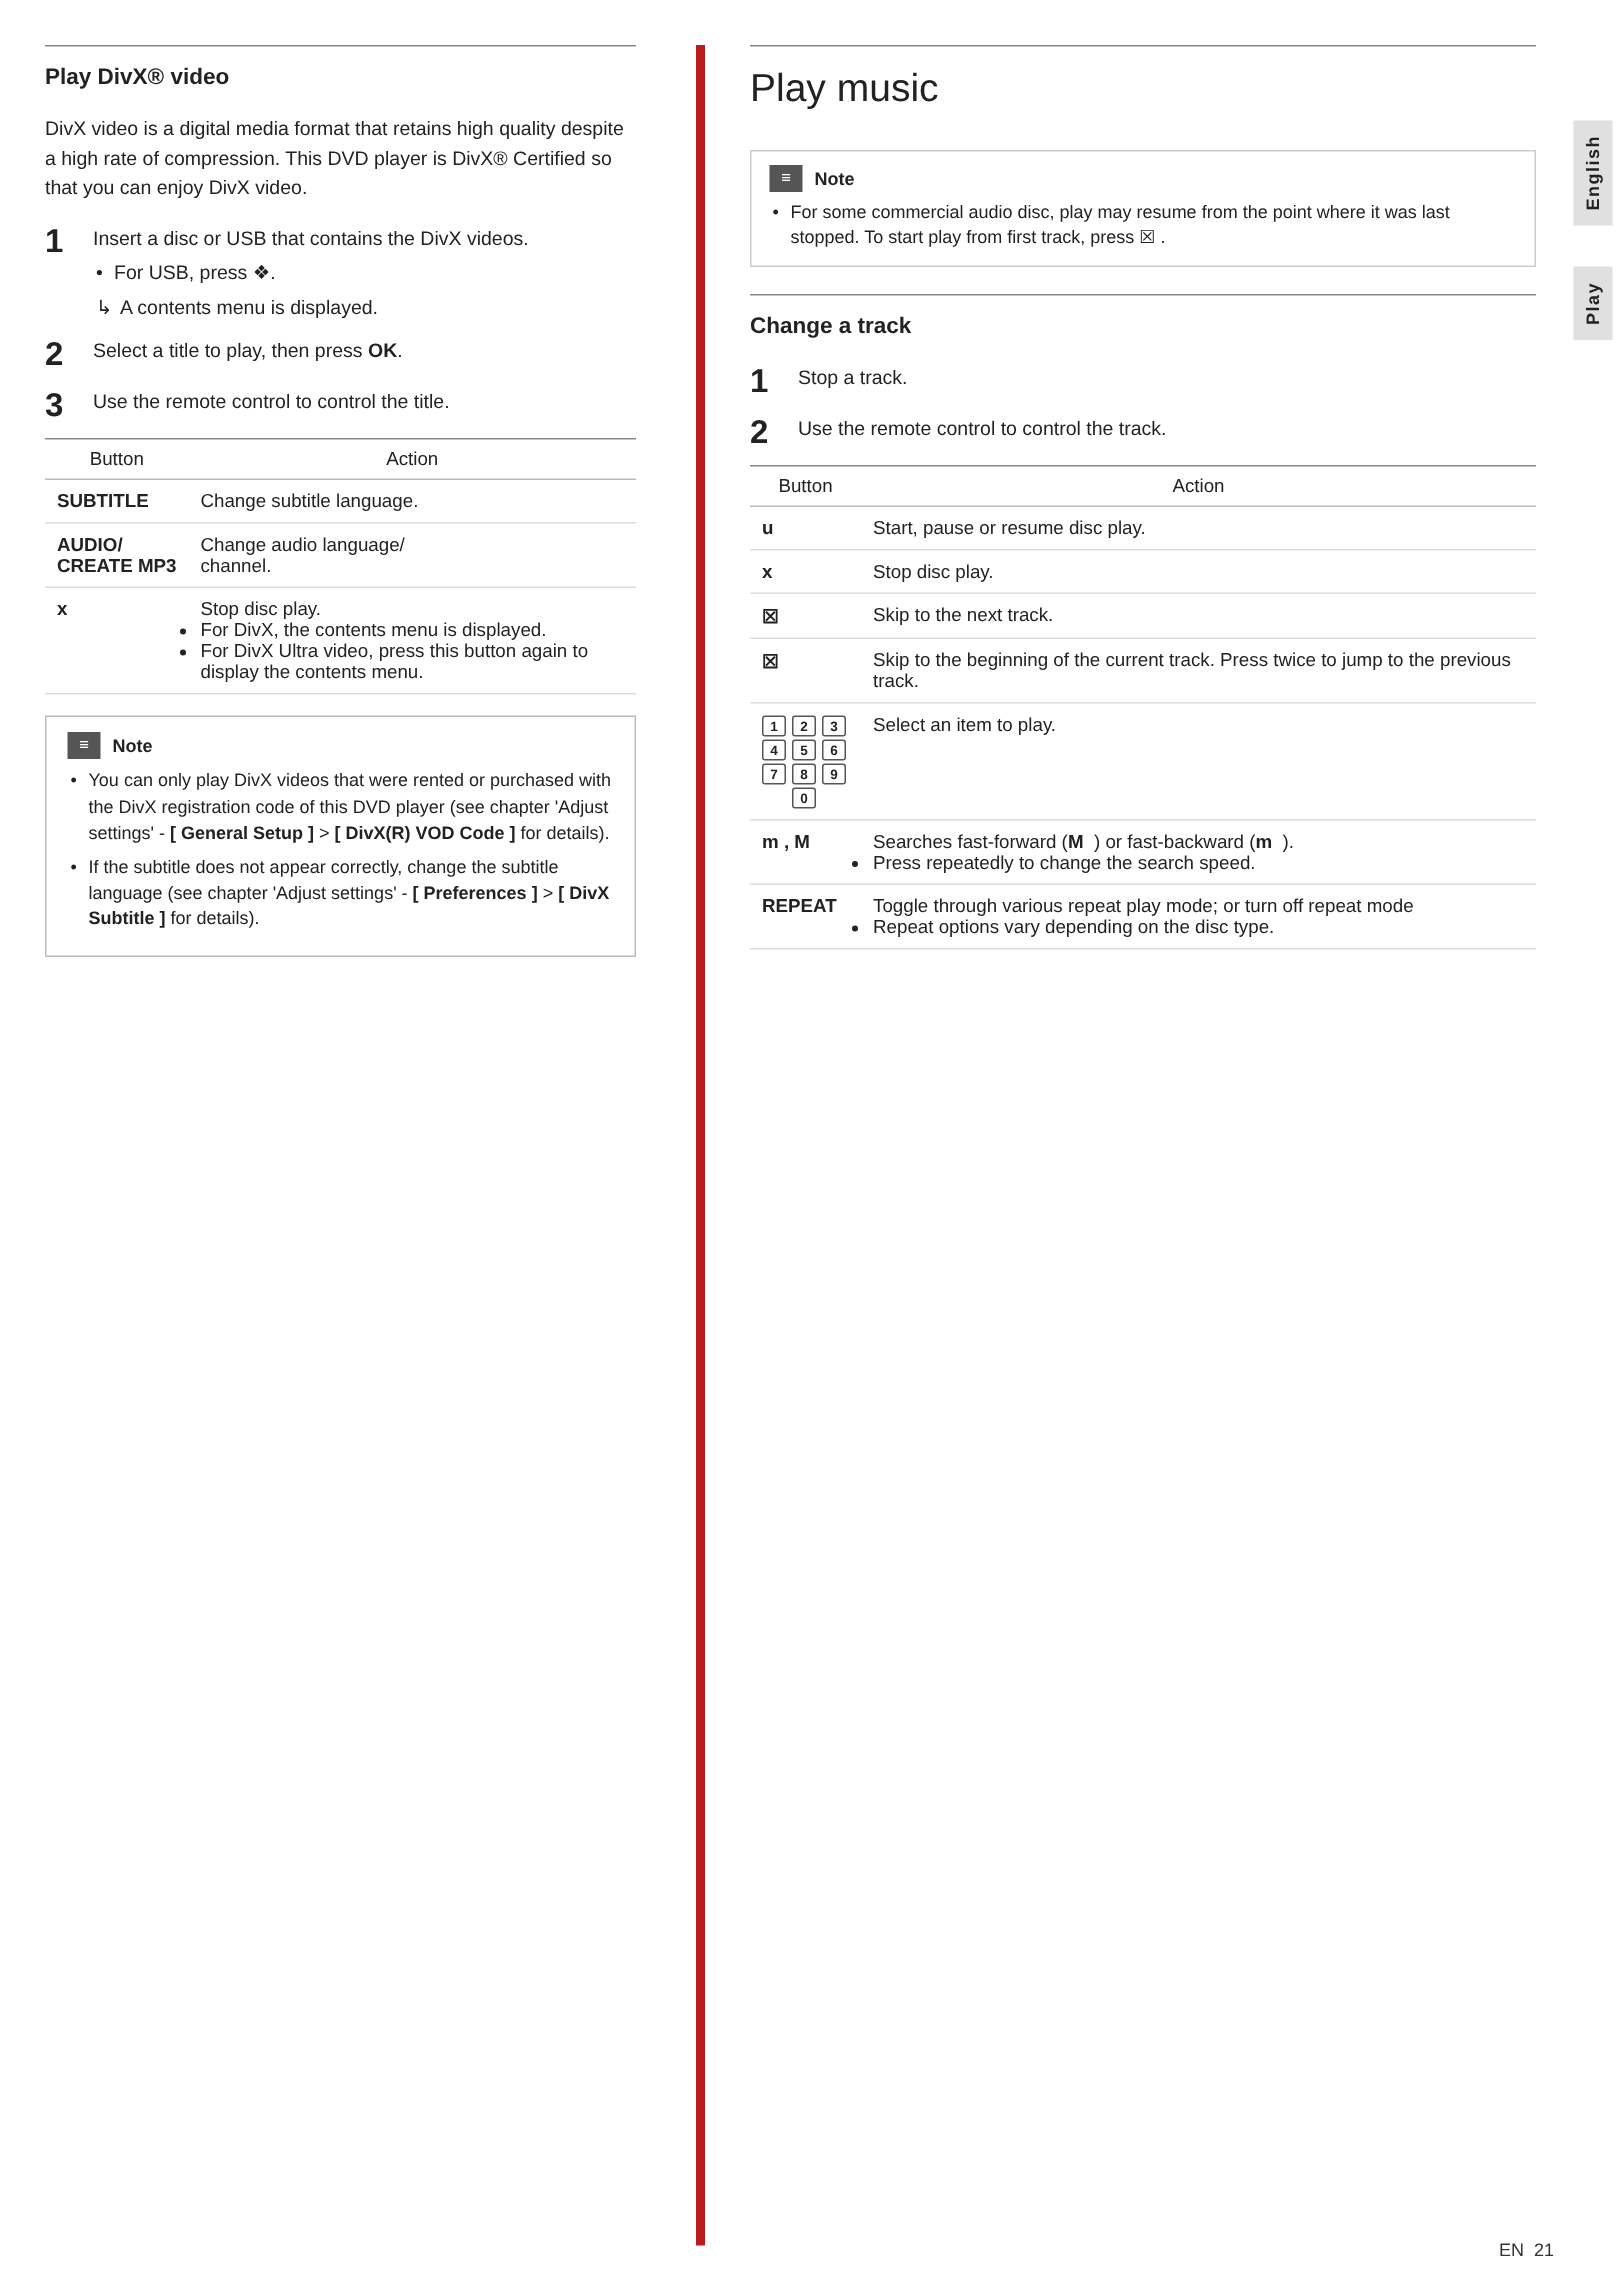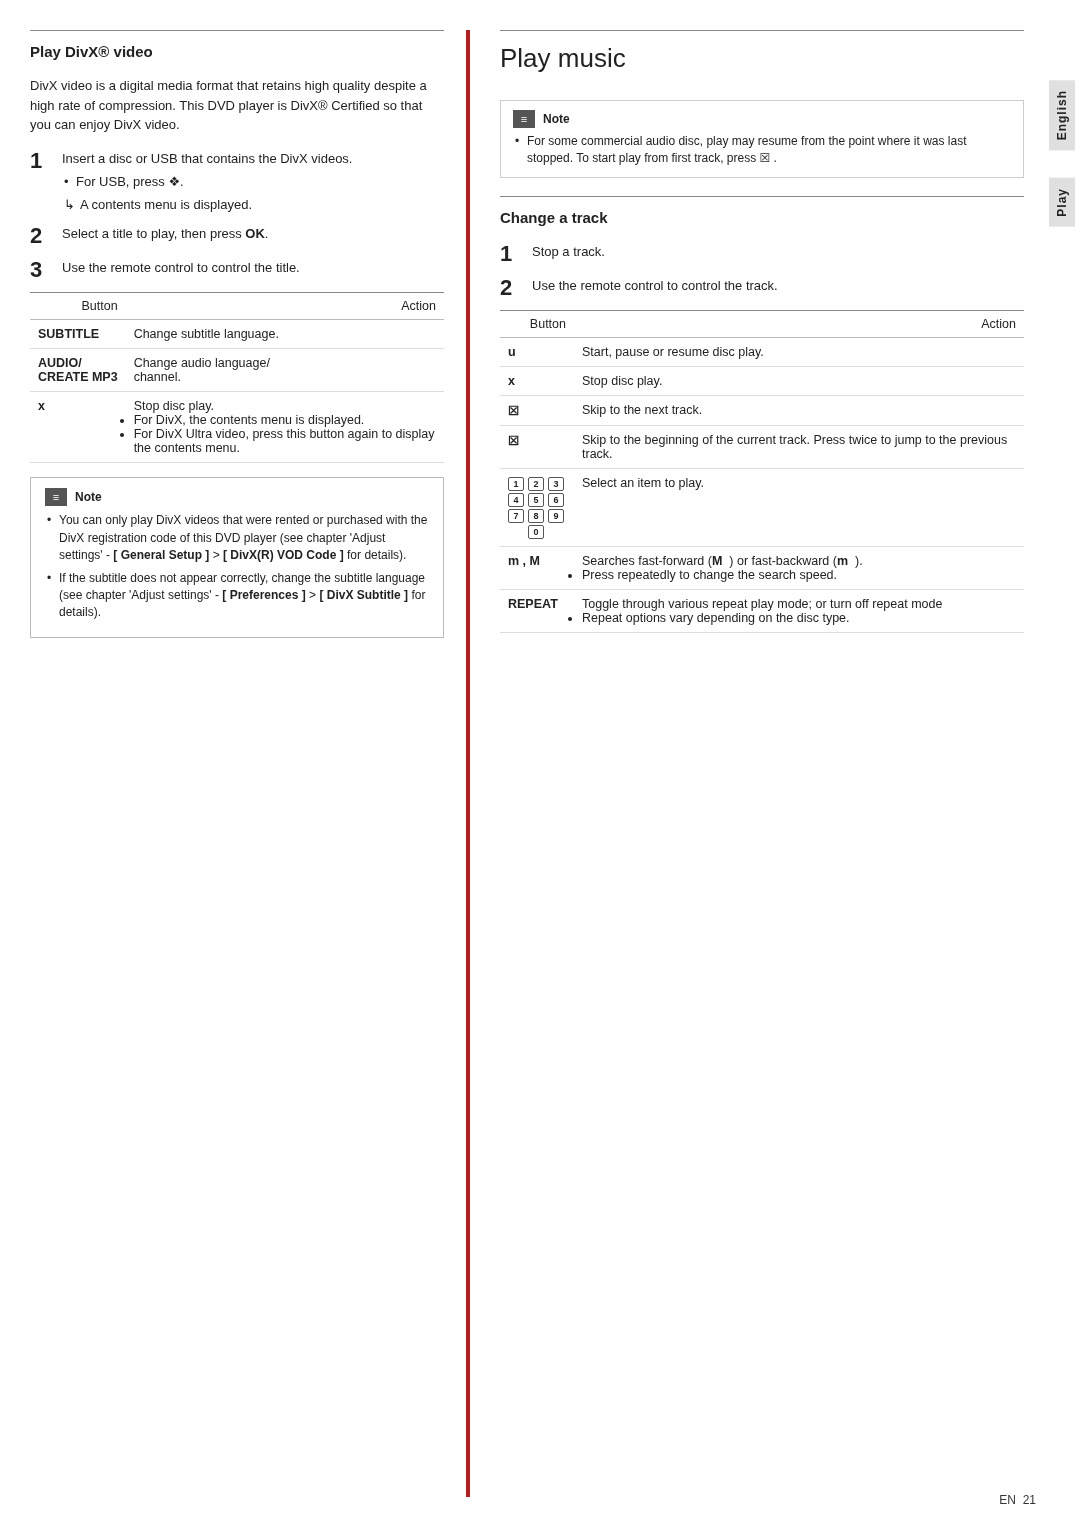--- a/index.html
+++ b/index.html
@@ -56,22 +56,22 @@
     .main-content {
       flex: 1;
       display: flex;
       flex-direction: row;
       padding: 30px 20px 30px 30px;
       margin-right: 36px;
     }
     
     .left-col {
       width: 440px;
-      padding-right: 22px;
-      border-right: 4px solid #b91c1c;
+      padding-right: 40px;
+      border-right: 6px solid #b91c1c;
     }
     .right-col {
       flex: 1;
       padding-left: 30px;
     }
     
     .section-title {
       font-size: 15px;
       font-weight: bold;
       margin-bottom: 12px;
@@ -132,21 +132,21 @@
     .button-table {
       width: 100%;
       border-collapse: collapse;
       margin-top: 10px;
       font-size: 12.5px;
     }
     .button-table thead tr th {
       border-top: 1.5px solid #888;
       border-bottom: 1px solid #bbb;
       padding: 6px 8px;
-      text-align: right;
+      text-align: center;
       font-weight: normal;
     }
     .button-table tbody tr td {
       border-bottom: 1px solid #ddd;
       padding: 7px 8px;
       vertical-align: top;
     }
     .button-table tbody tr td:first-child {
       font-weight: bold;
       white-space: nowrap;

